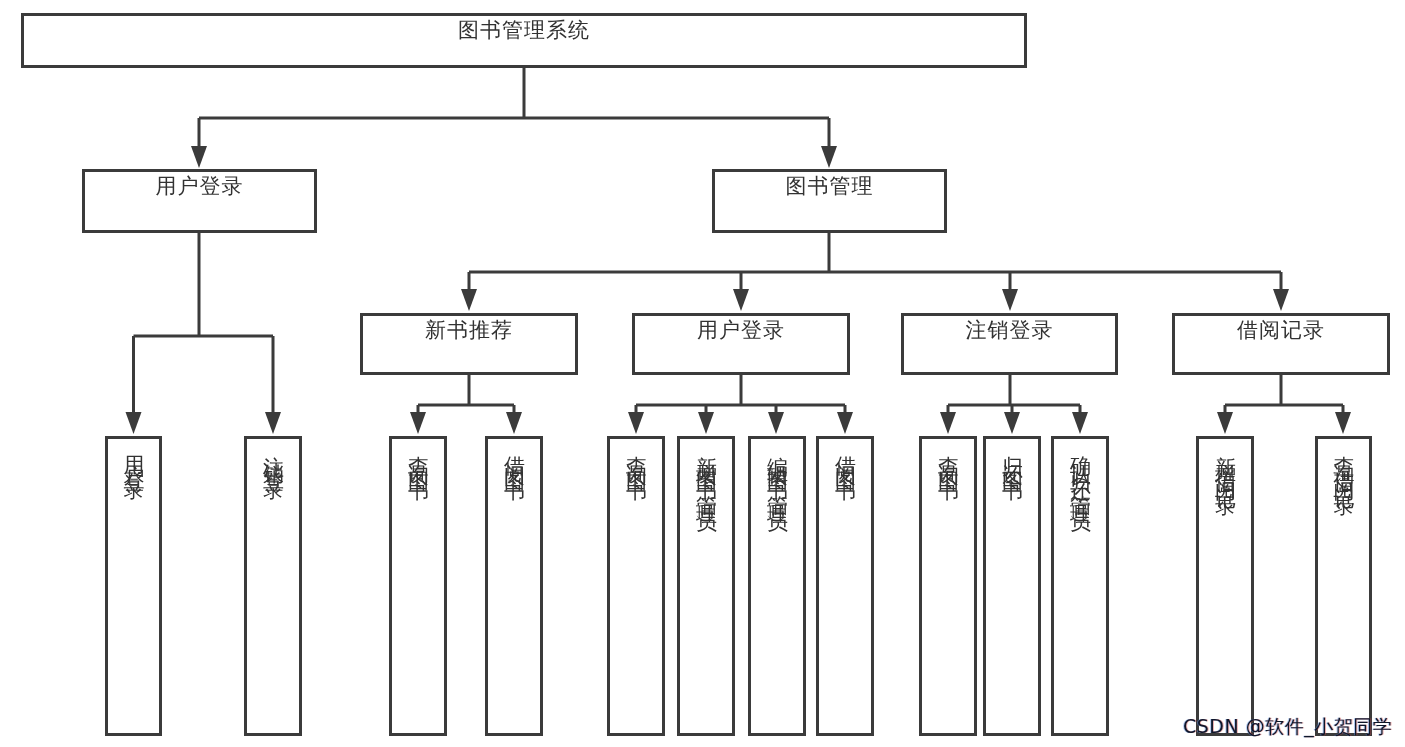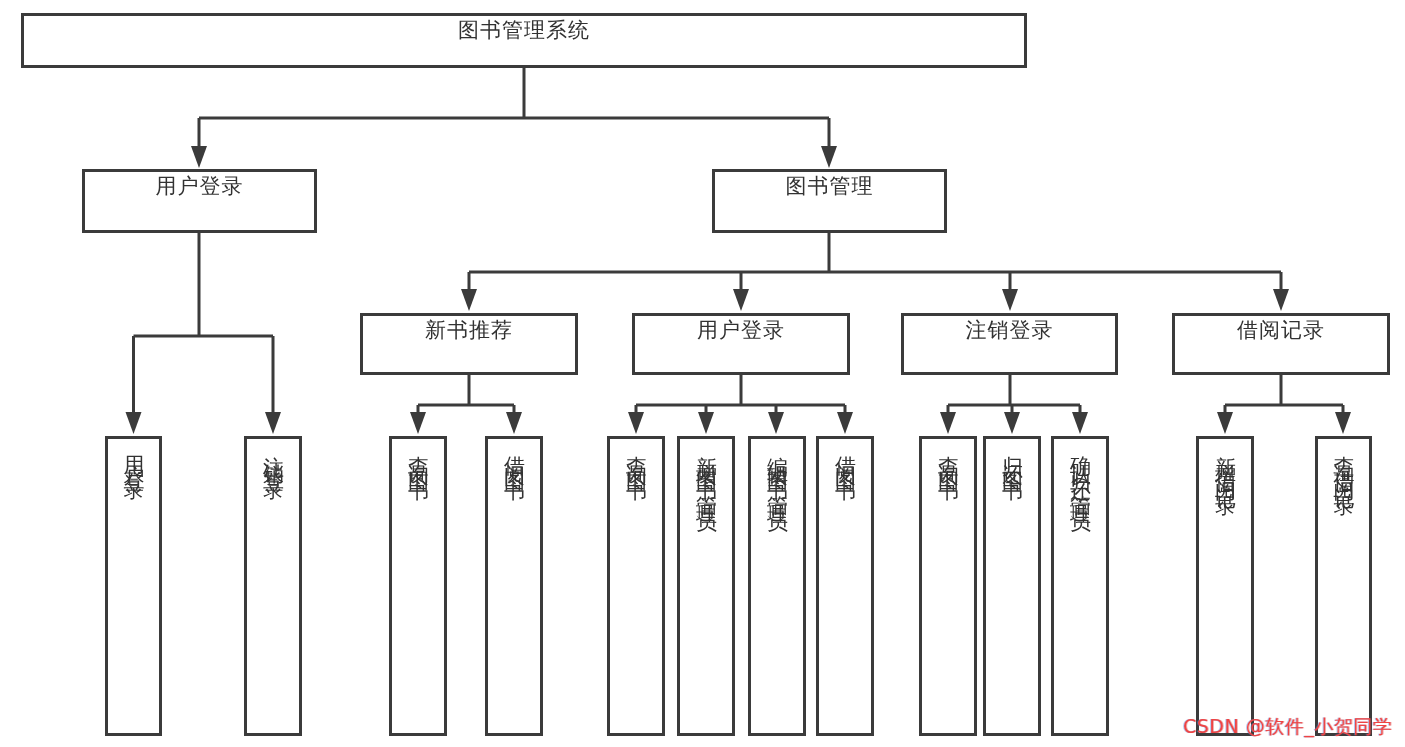--- a/index.html
+++ b/index.html
@@ -32,21 +32,21 @@
     line-height: 1;
     font-size: 21px;
     white-space: nowrap;
   }
   .watermark {
     position: absolute;
     left: 1183px;
     top: 714px;
     font-size: 19px;
     letter-spacing: 0.5px;
-    color: #ef4444;
+    color: #0f172a;
     text-shadow: 1px 0 rgba(214, 82, 82, 0.45), -1px 0 rgba(92, 140, 228, 0.45);
   }
 </style>
 </head>
 <body>
 
 <div class="canvas">
 
   <svg class="wires" viewBox="0 0 1405 747" xmlns="http://www.w3.org/2000/svg">
     <path fill="none" stroke="#3b3b3b" stroke-width="3" d="

